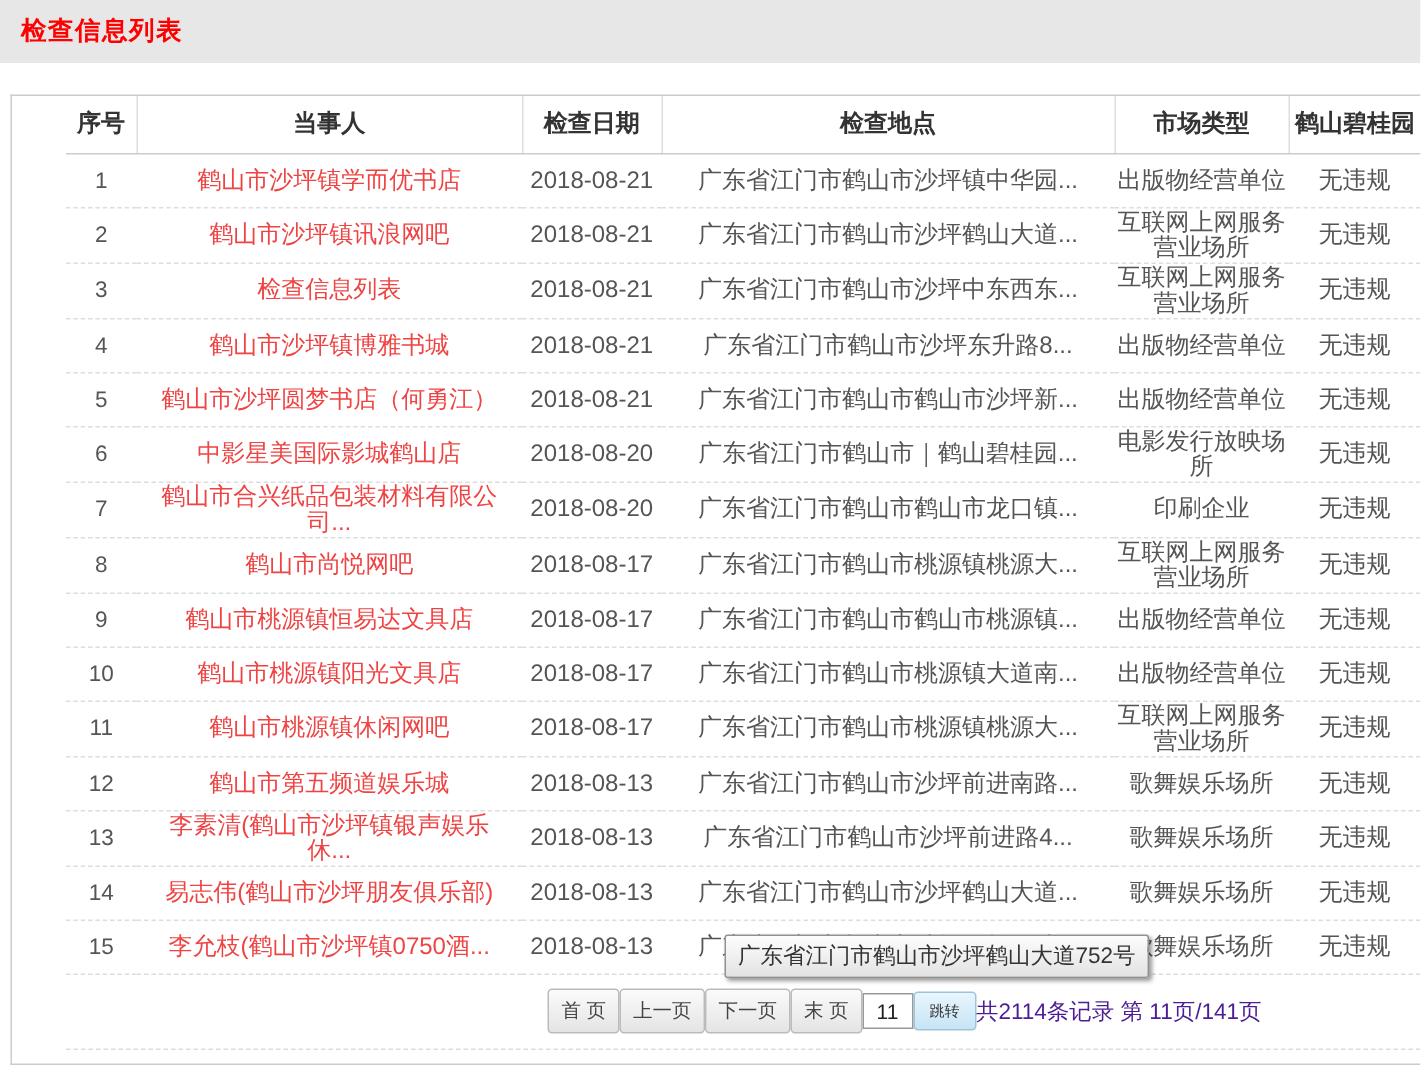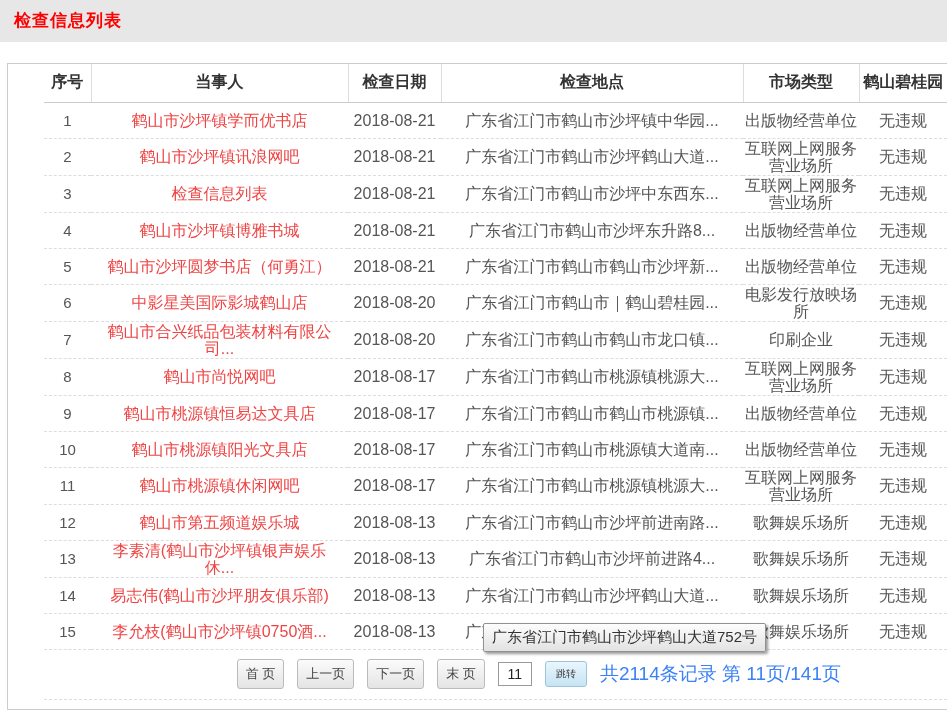--- a/index.html
+++ b/index.html
@@ -42,41 +42,41 @@
     vertical-align:middle; border-bottom:1px dashed #dddddd;
     padding:1px 3px; line-height:17px;
   }
   td.no { font-size:15px; }
   td.party { color:#ef4444; padding:1px 13px; cursor:pointer; }
   td.date, td.loc, td.result { white-space:nowrap; overflow:hidden; }
   td.mkt { padding:1px 2px; }
   
   .pagination {
     height:50px; display:flex; align-items:center; justify-content:flex-end;
-    gap:13px; padding-right:106px; border-bottom:1px dashed #dddddd;
+    padding-right:106px; border-bottom:1px dashed #dddddd;
   }
   .pg-btn {
     font-family:"Liberation Sans", sans-serif;
     font-size:13px; color:#444444; padding:5px 8px;
     background:linear-gradient(#fbfbfb,#e4e4e4);
     border:1px solid #bbbbbb; border-radius:3px; cursor:pointer;
     white-space:nowrap;
   }
   .pg-input {
     width:34px; height:24px; text-align:center; font-size:14px; color:#222222;
     border:1px solid #999999; background:#ffffff;
   }
   .pg-jump {
     font-family:"Liberation Sans", sans-serif;
     font-size:10px; color:#333333; padding:5px 10px;
     background:linear-gradient(#e9f6fd,#c6e4f5);
     border:1px solid #9fc4da; border-radius:3px; cursor:pointer;
     white-space:nowrap;
   }
-  .pg-summary { font-size:19px; color:#3b82f6; white-space:nowrap; }
+  .pg-summary { font-size:15px; color:#4c1d95; white-space:nowrap; }
   
   .tooltip {
     position:absolute; left:483px; top:623px; z-index:5;
     padding:4px 8px; white-space:nowrap;
     font-size:15px; color:#333333;
     background:linear-gradient(#fdfdfd,#e2e2e2);
     border:1px solid #919191; border-radius:2px;
     box-shadow:2px 2px 3px rgba(0,0,0,0.40);
   }
 </style>

